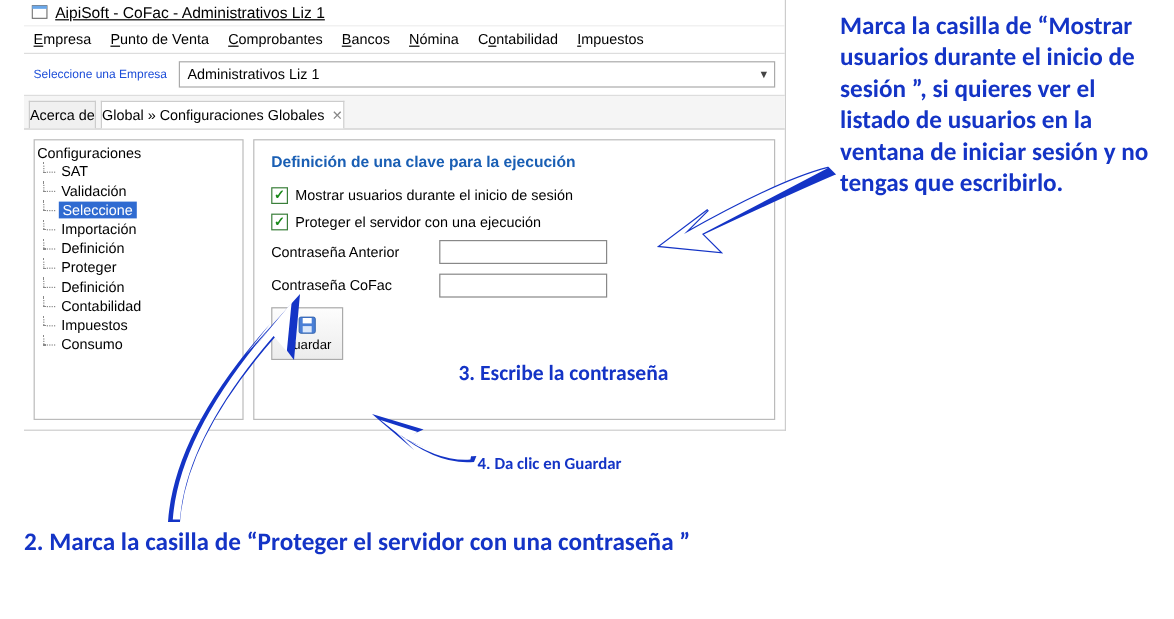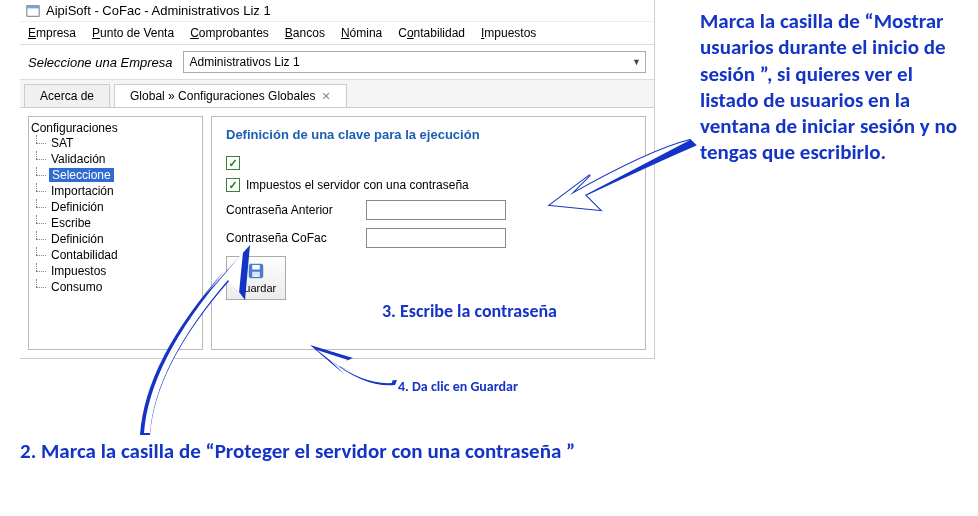--- a/index.html
+++ b/index.html
@@ -20,62 +20,63 @@
     width: 635px;
     background: #fff;
     border: 1px solid #ccc;
     border-top: none;
     border-left: none;
   }
   .titlebar {
     padding: 3px 6px;
     font-size: 13px;
     display: flex;
-    align-items: flex-end;
+    align-items: flex-start;
     gap: 6px;
+    text-decoration: underline;
   }
   .titlebar svg { width:14px; height:14px; }
   .menubar {
     padding: 4px 8px;
     display: flex;
     gap: 16px;
     border-top: 1px solid #eee;
   }
   .menubar span { cursor: default; }
   .menubar span u { text-decoration: underline; }
   .selector-row {
     padding: 6px 8px;
     display: flex;
     align-items: center;
     gap: 10px;
     border-top: 1px solid #ddd;
     border-bottom: 1px solid #ddd;
   }
-  .selector-label { color: #000000; font-size: 13px; font-style: italic; }
+  .selector-label { color: #1d4ed8; font-size: 10px; }
   .selector-input {
     flex: 1;
     border: 1px solid #aaa;
     height: 22px;
     display: flex;
     align-items: center;
     justify-content: space-between;
     padding: 0 4px 0 6px;
     background: #fff;
   }
   .selector-input .chev { font-size: 9px; color:#444; }
   .tabstrip {
     display: flex;
     align-items: center;
     padding: 4px 4px 0 4px;
     gap: 4px;
     background: #f5f5f5;
     border-bottom: 1px solid #ccc;
   }
   .tab {
-    padding: 4px 15px;
+    padding: 4px 0;
     background: #fff;
     border: 1px solid #ccc;
     border-bottom: none;
     display: flex;
     align-items: center;
     gap: 6px;
     font-size: 12px;
   }
   .tab.inactive { background:#f0f0f0; }
   .tab .x { color:#888; font-size:11px; cursor:pointer; }
@@ -224,38 +225,39 @@
 
   <div class="content">
     <div class="treepanel">
       <div class="tree-root">Configuraciones</div>
       <div id="tree-items">
           <div class="tree-item"><span class="lbl">SAT</span></div>
           <div class="tree-item"><span class="lbl">Validación</span></div>
           <div class="tree-item selected"><span class="lbl">Seleccione</span></div>
           <div class="tree-item"><span class="lbl">Importación</span></div>
           <div class="tree-item"><span class="lbl">Definición</span></div>
-          <div class="tree-item"><span class="lbl">Escribe</span></div>
+          <div class="tree-item"><span class="lbl">Proteger</span></div>
           <div class="tree-item"><span class="lbl">Definición</span></div>
           <div class="tree-item"><span class="lbl">Contabilidad</span></div>
           <div class="tree-item"><span class="lbl">Impuestos</span></div>
           <div class="tree-item"><span class="lbl">Consumo</span></div>
         </div>
     </div>
 
     <div class="form-area">
       <div class="form-heading">Definición de una clave para la ejecución</div>
 
       <div class="chk-row">
         <div class="chk">✓</div>
+        <span>Mostrar usuarios durante el inicio de sesión</span>
       </div>
 
       <div class="chk-row">
         <div class="chk">✓</div>
-        <span>Impuestos el servidor con una contraseña</span>
+        <span>Proteger el servidor con una ejecución</span>
       </div>
 
       <div class="field-row">
         <label>Contraseña Anterior</label>
         <div class="text-input"></div>
       </div>
 
       <div class="field-row">
         <label>Contraseña CoFac</label>
         <div class="text-input"></div>

